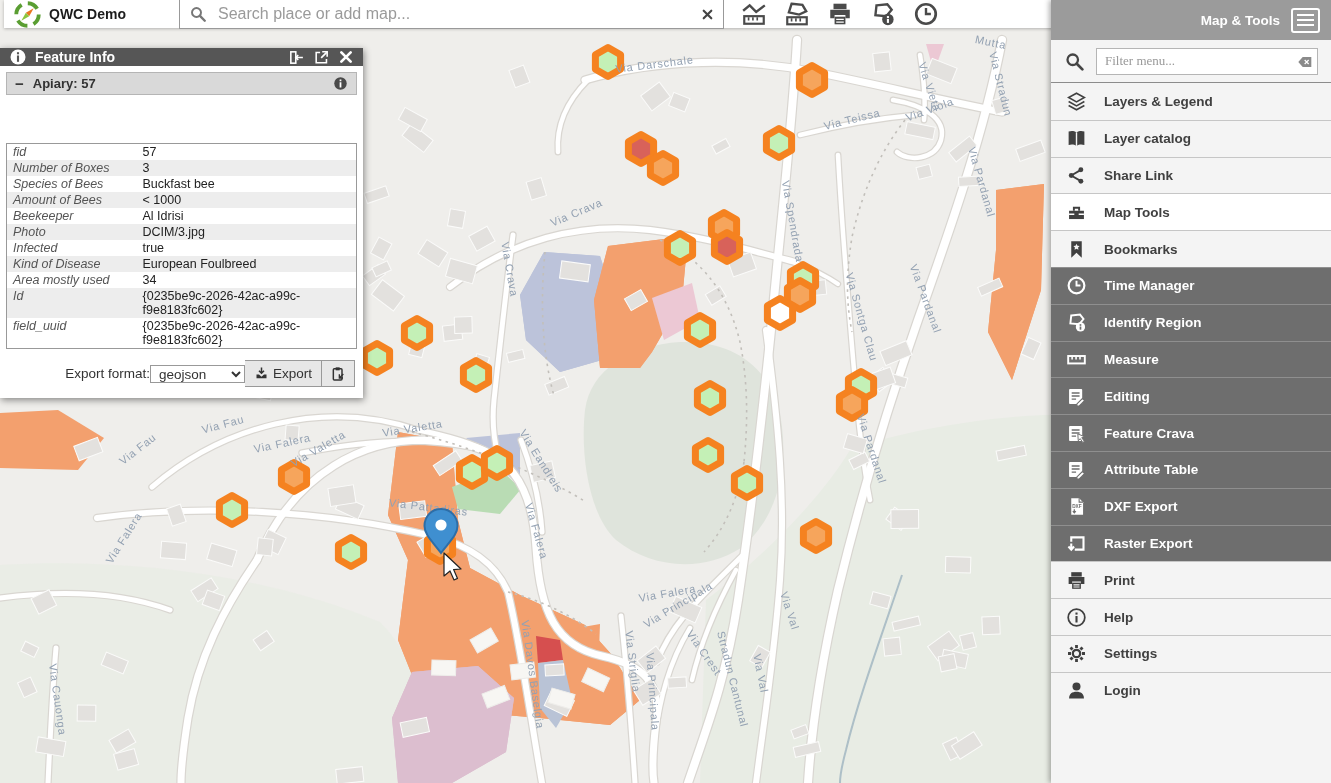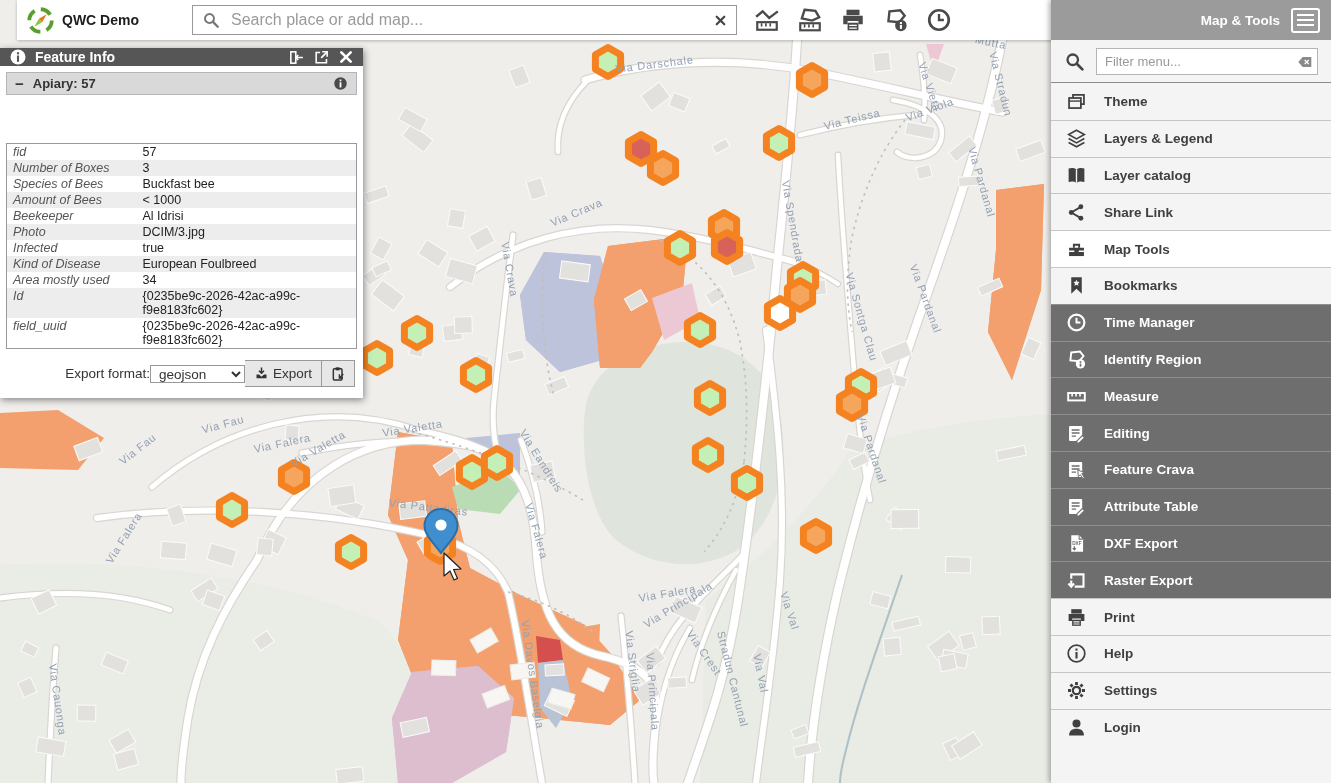--- a/index.html
+++ b/index.html
@@ -16,21 +16,21 @@
   .road-fill   { fill:none; stroke:#ffffff; stroke-linecap:round; }
   .trail { fill:none; stroke:#c2bfba; stroke-width:1.6; stroke-dasharray:2.5,4.5; }
   .river { fill:none; stroke:#adbfc7; stroke-width:2; }
   .z-lav    { fill:#bcc3da; } .z-orange { fill:#f3a06e; } .z-pink { fill:#ecc8d4; }
   .z-mauve  { fill:#dcbecf; } .z-red    { fill:#d64f4f; } .z-blue { fill:#b9c3d6; }
   .z-green  { fill:#b9dcb4; } .z-pond   { fill:#dfe4dc; } .z-pale { fill:#e8ece4; }
   .street-label { fill:#93a1b2; font-size:11px; letter-spacing:.8px; font-family:"Liberation Sans",sans-serif; }
 
   
   .topbar {
-    position:absolute; left:17px; top:0; width:1051px; height:40px; background:#fff;
+    position:absolute; left:4px; top:0; width:1051px; height:28px; background:#fff;
     display:flex; align-items:center; z-index:30; box-shadow:0 1px 3px rgba(0,0,0,.25);
   }
   .logo { display:flex; align-items:center; gap:8px; padding-left:10px; width:175px; }
   .logo-text { font-weight:bold; font-size:14px; color:#1c1c1c; }
   .search-wrap {
     width:545px; height:30px; border:1px solid #999; background:#fff;
     display:flex; align-items:center; padding:0 9px; gap:9px;
   }
   .search-wrap input { border:none; outline:none; flex:1; font-size:16px; color:#333; font-family:inherit; background:transparent; }
   .search-wrap input::placeholder { color:#9a9a9a; }
@@ -90,21 +90,21 @@
     display:flex; flex-direction:column; justify-content:center; gap:3px; padding:0 4px; cursor:pointer;
   }
   .hamburger div { height:2px; background:#fff; }
   .sb-filter {
     height:43px; display:flex; align-items:center; gap:11px; padding:0 13px;
     border-bottom:1px solid #8c8c8c; flex:none; color:#444;
   }
   .filter-wrap { position:relative; flex:1; }
   .filter-wrap input {
     width:100%; height:27px; border:1px solid #b5b5b5; padding:0 26px 0 8px;
-    font-size:13px; font-family:Liberation Sans, sans-serif; color:#333; background:#fff; outline:none;
+    font-size:13px; font-family:Liberation Serif, serif; color:#333; background:#fff; outline:none;
   }
   .filter-wrap input::placeholder { color:#999; }
   .filter-clear { position:absolute; right:5px; top:6px; color:#8a8a8a; cursor:pointer; }
   .sb-menu { flex:1; display:flex; flex-direction:column; }
   .menu-item {
     height:36.8px; flex:none; display:flex; align-items:center; gap:17px; padding:0 15px;
     font-weight:bold; font-size:13.5px; color:#404040; border-top:1px solid #c6c6c6;
     background:#f4f4f4; cursor:pointer; --icon-bg:#f4f4f4;
   }
   .menu-item:first-child { border-top:none; }
@@ -740,28 +740,20 @@
         <svg width="16" height="16" viewBox="0 0 24 24">
             <use href="#backspace-icon"></use>
           </svg>
       </span>
     </div>
   </div>
   <div class="sb-menu">
       <div class="menu-item ">
         <span class="mi-icon">
           <svg width="21" height="21" viewBox="0 0 24 24">
-            <use href="#theme-icon"></use>
-          </svg>
-        </span>
-        <span>Theme</span>
-      </div>
-      <div class="menu-item ">
-        <span class="mi-icon">
-          <svg width="21" height="21" viewBox="0 0 24 24">
             <use href="#layers-icon"></use>
           </svg>
         </span>
         <span>Layers &amp; Legend</span>
       </div>
       <div class="menu-item ">
         <span class="mi-icon">
           <svg width="21" height="21" viewBox="0 0 24 24">
             <use href="#book-icon"></use>
           </svg>

